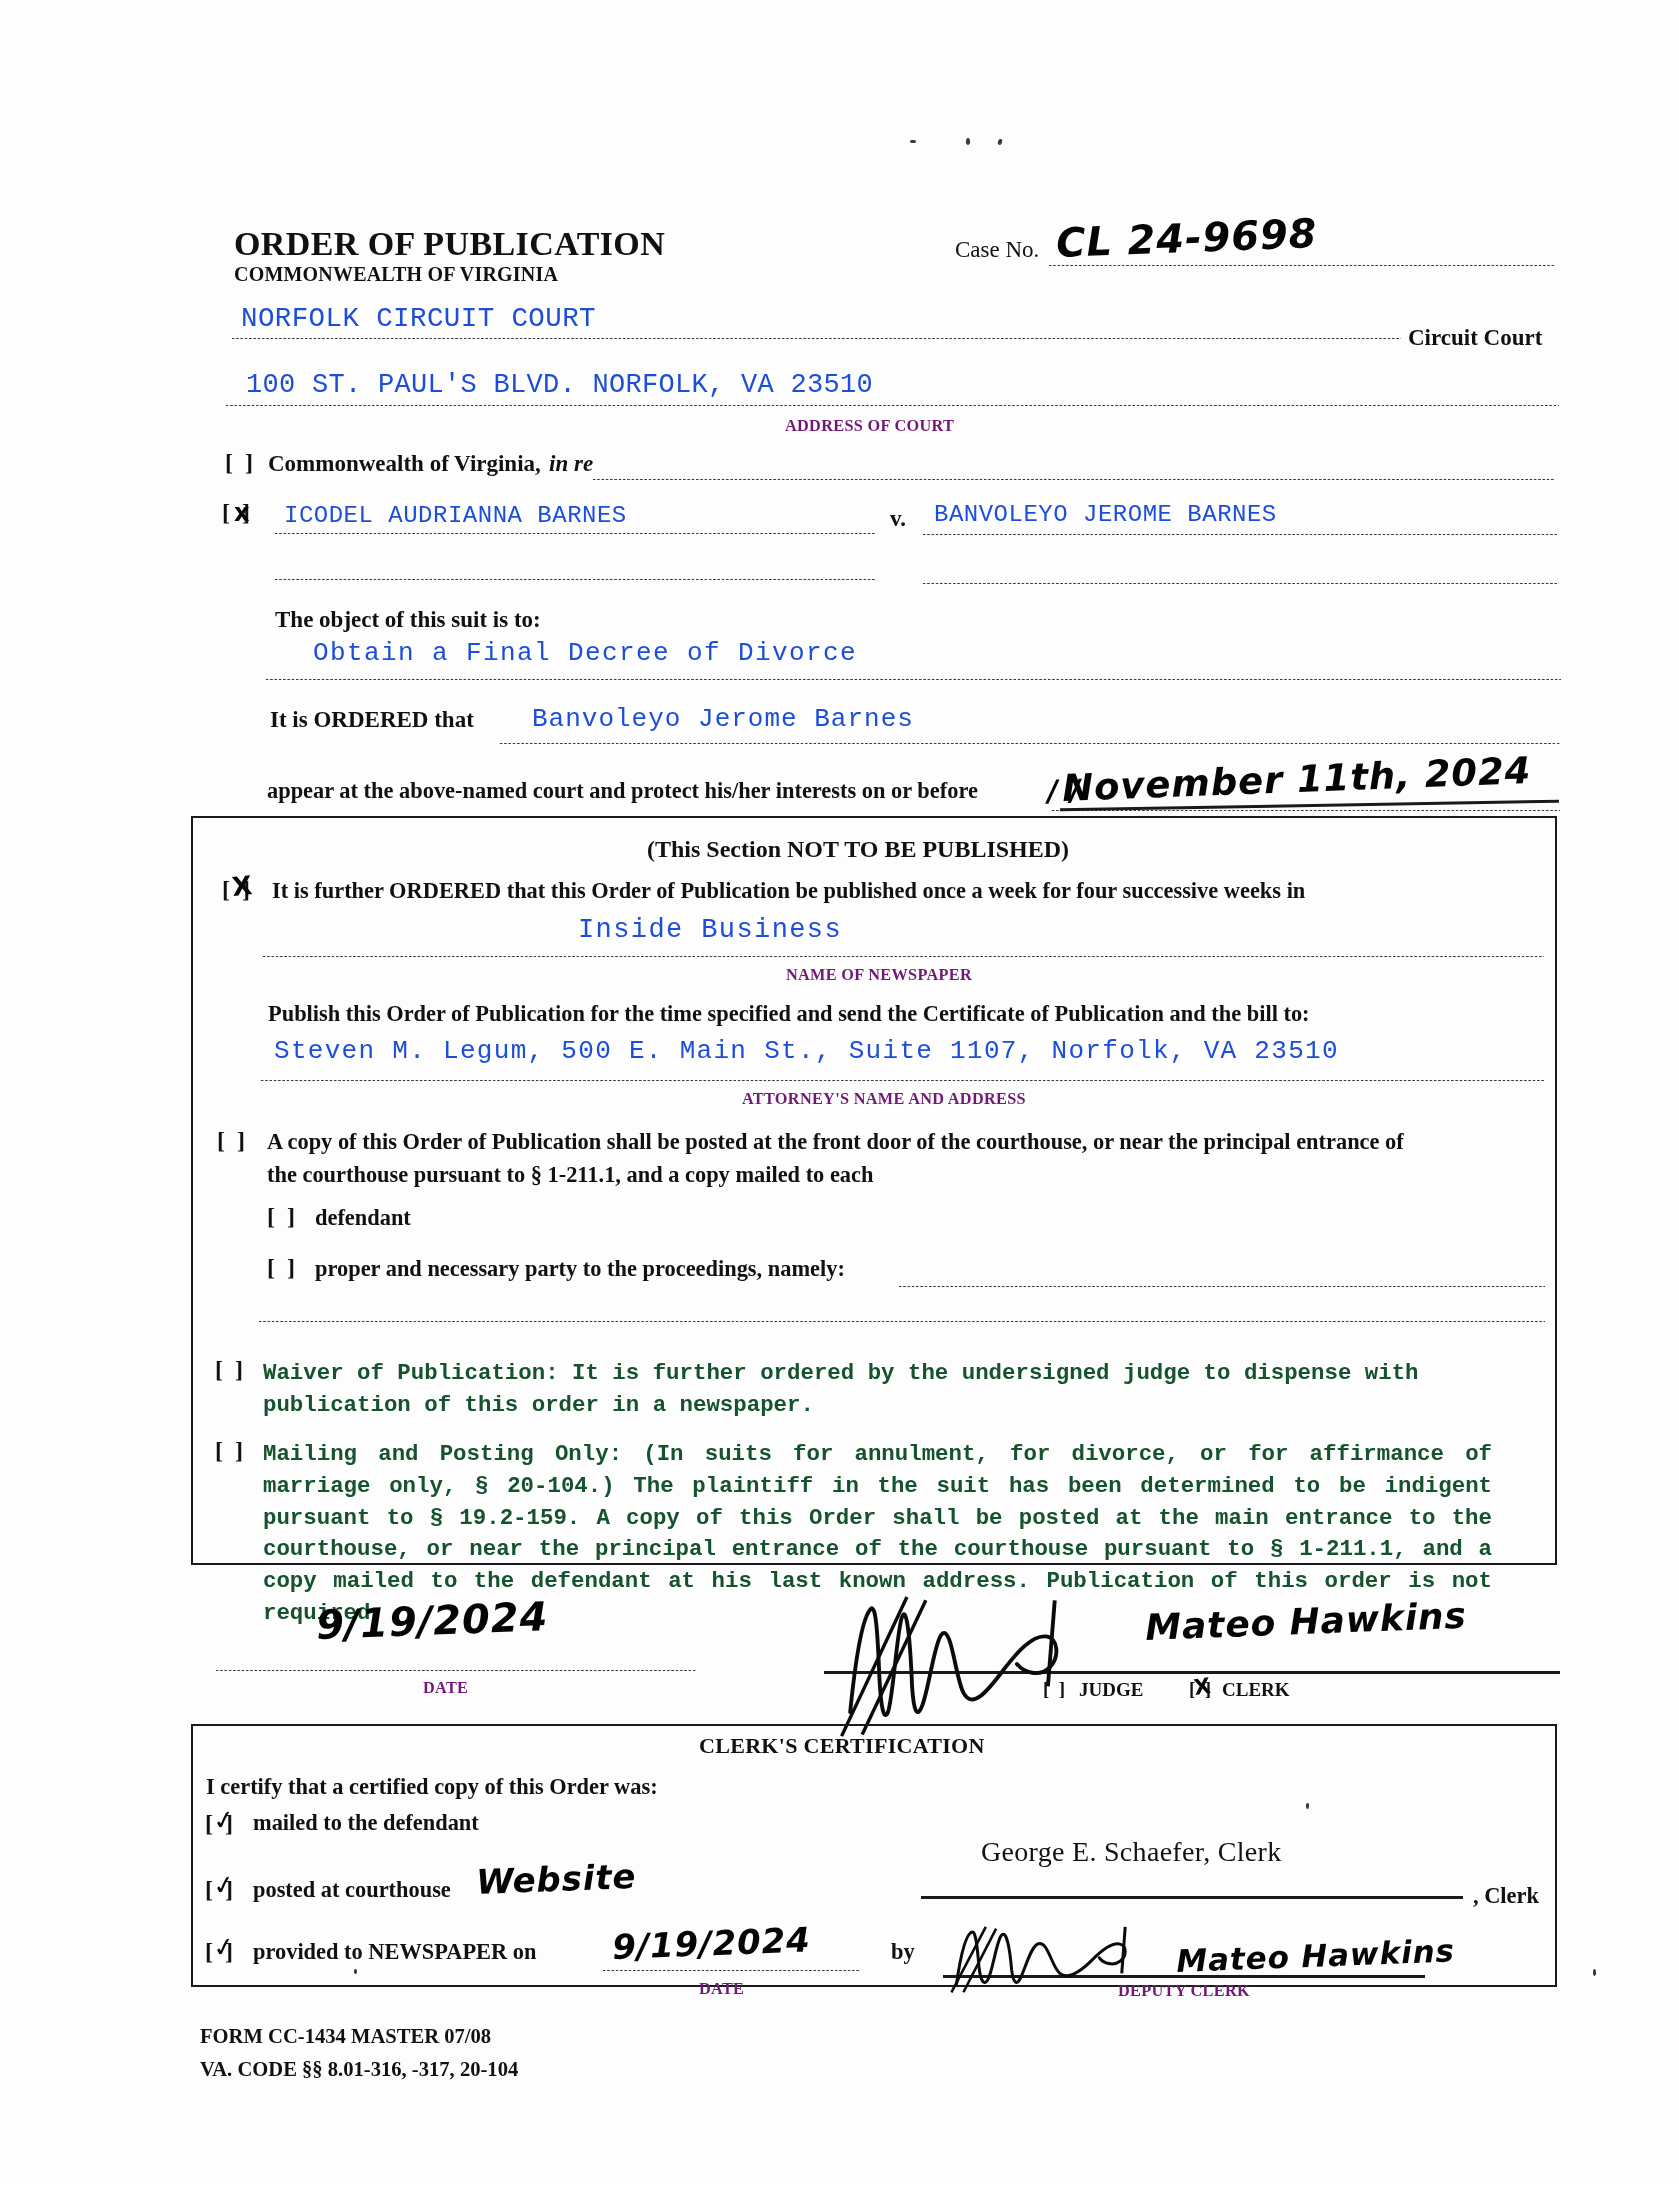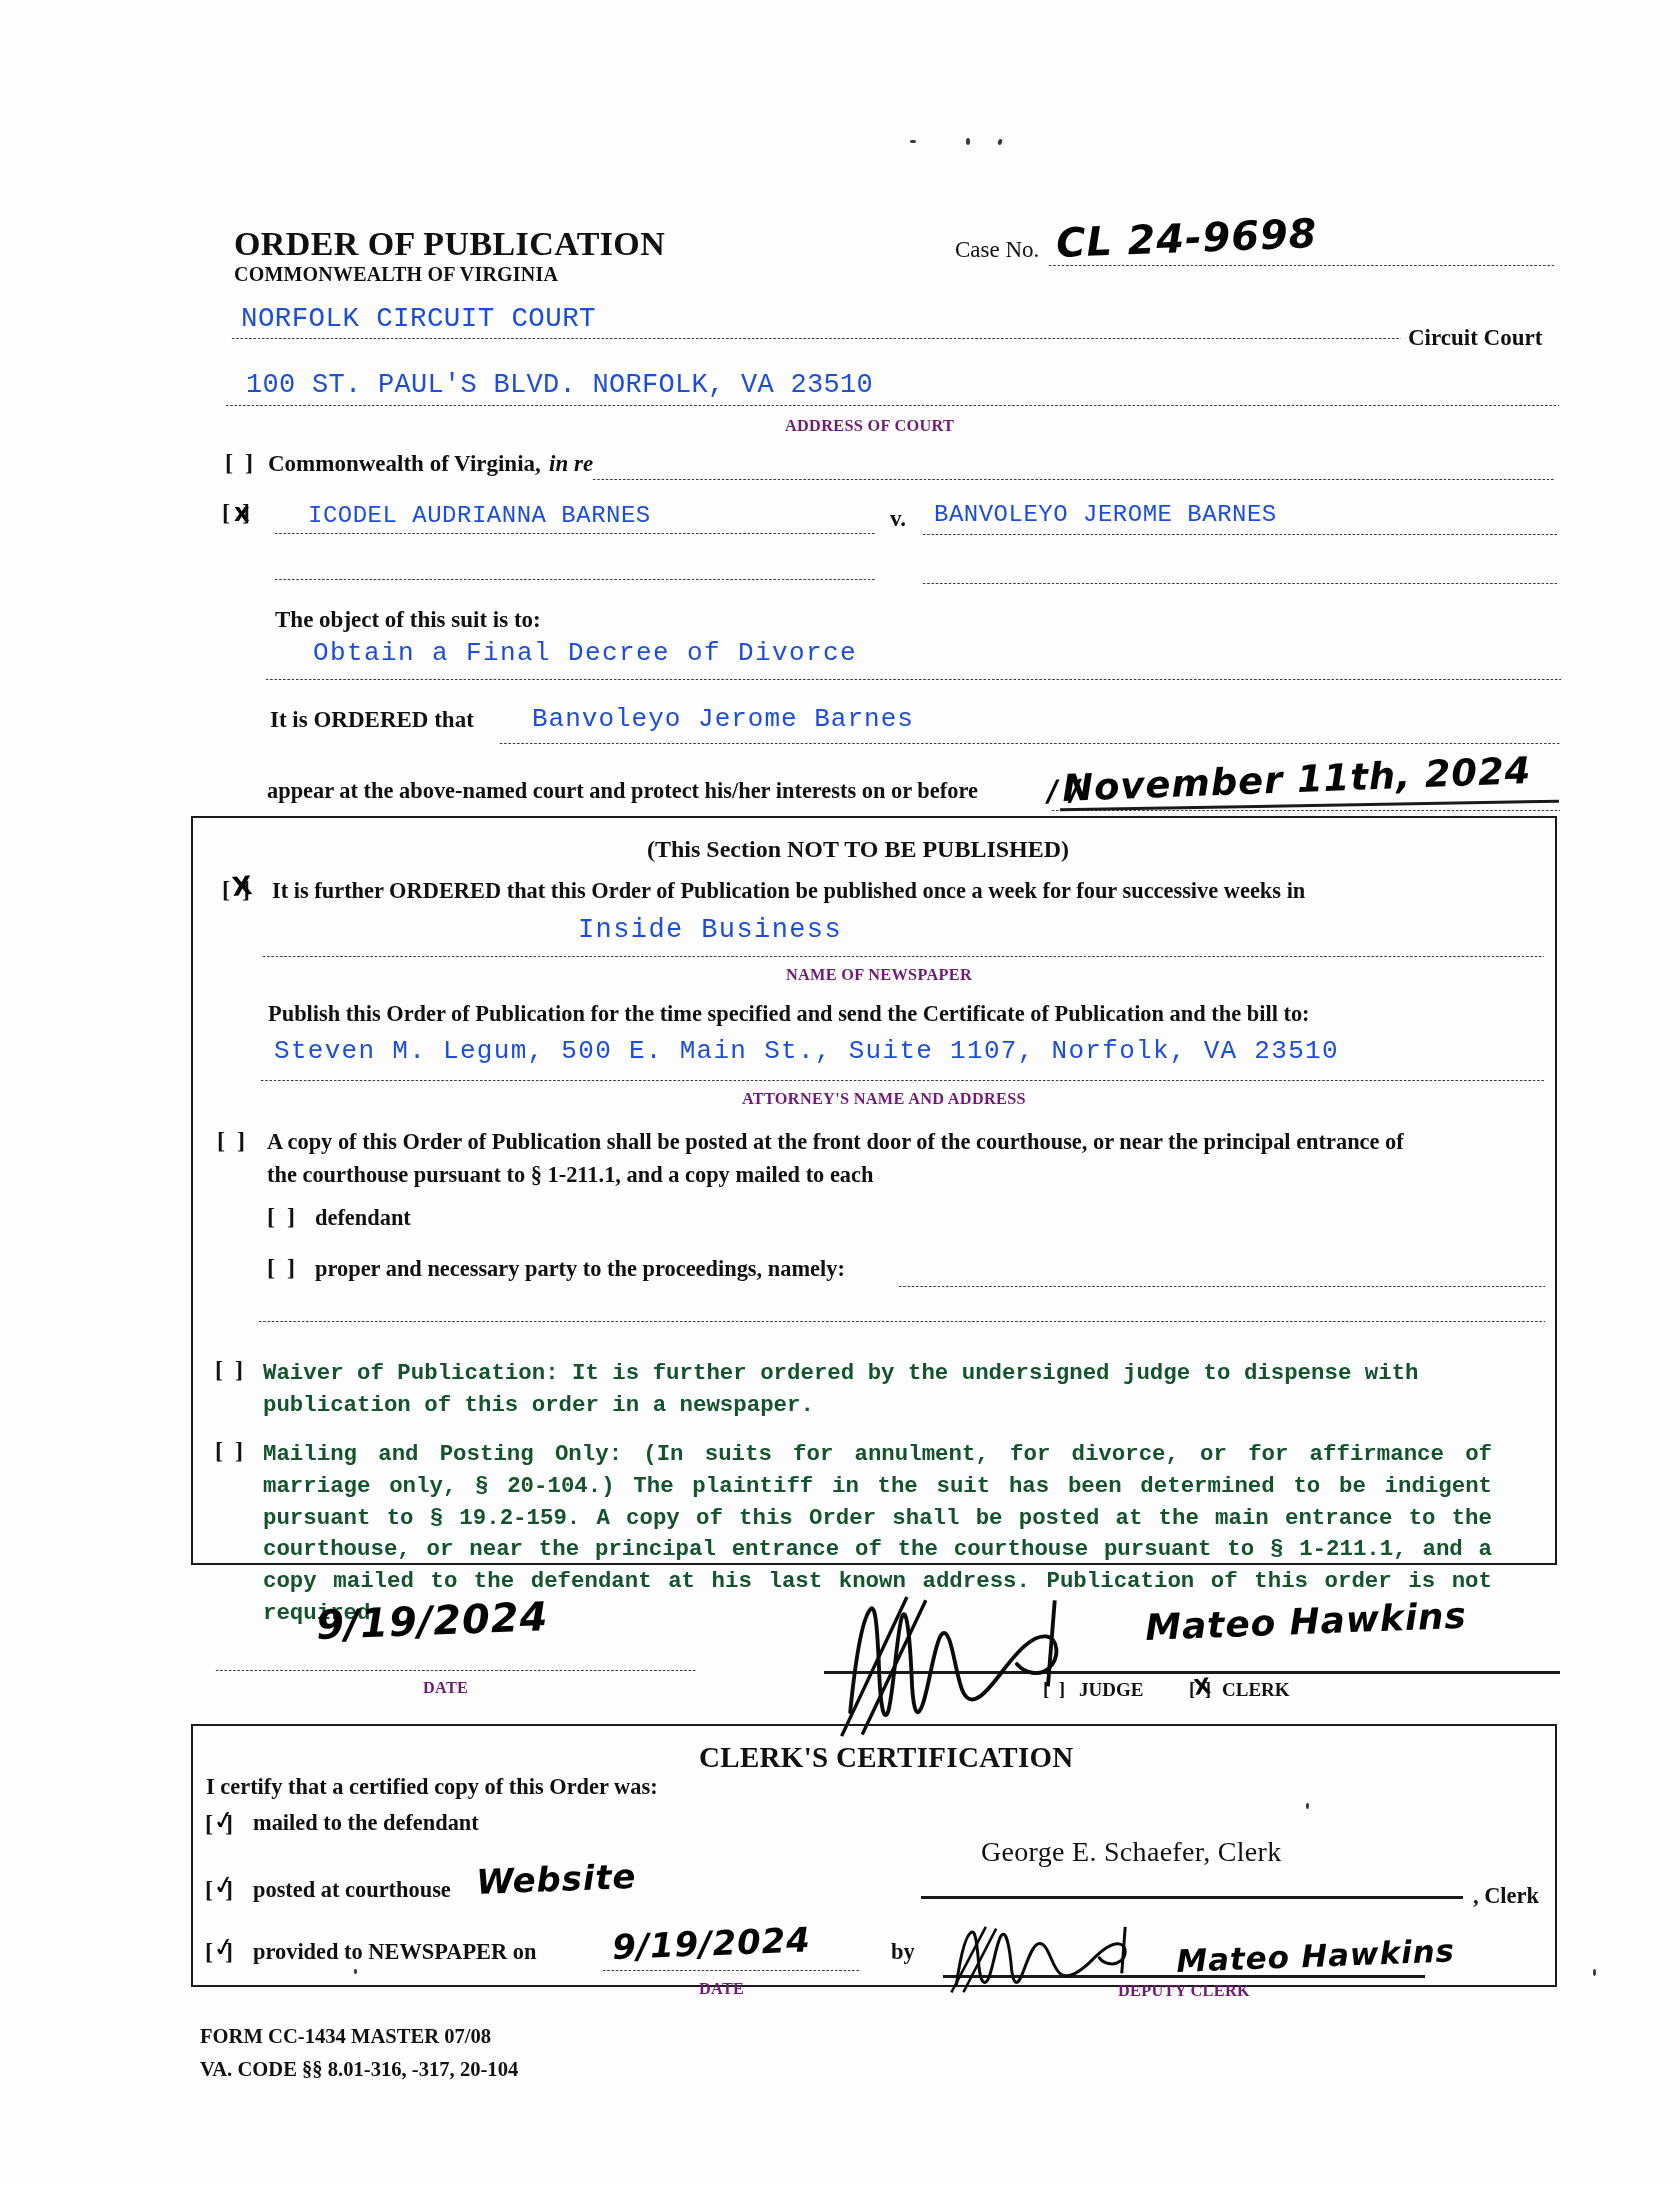--- a/index.html
+++ b/index.html
@@ -136,21 +136,21 @@
   <div class="dotline" style="left:225px;top:404px;width:1334px;"></div>
   <div class="caption" style="left:785px;top:416px;">ADDRESS OF COURT</div>
 
   <div class="cbox" style="left:225px;top:449px;font-size:24px;">[&nbsp;&nbsp;]</div>
   <div class="t serif bold" style="left:268px;top:451px;font-size:23px;">Commonwealth of Virginia,</div>
   <div class="t serif bold ital" style="left:549px;top:451px;font-size:23px;">in re</div>
   <div class="dotline" style="left:592px;top:478px;width:962px;"></div>
 
   <div class="cbox" style="left:222px;top:499px;font-size:24px;">[&nbsp;&nbsp;]</div>
   <div class="cmark" style="left:234px;top:499px;font-size:24px;">x</div>
-  <div class="t typed" style="left:284px;top:502px;font-size:24px;letter-spacing:0.5px;margin-left:24px;">ICODEL AUDRIANNA BARNES</div>
+  <div class="t typed" style="left:284px;top:502px;font-size:24px;letter-spacing:0.5px;">ICODEL AUDRIANNA BARNES</div>
   <div class="dotline" style="left:274px;top:532px;width:602px;"></div>
   <div class="t serif bold" style="left:890px;top:506px;font-size:23px;">v.</div>
   <div class="t typed" style="left:934px;top:501px;font-size:24px;letter-spacing:0.5px;">BANVOLEYO JEROME BARNES</div>
   <div class="dotline" style="left:922px;top:533px;width:637px;"></div>
 
   <div class="dotline" style="left:274px;top:578px;width:602px;"></div>
   <div class="dotline" style="left:922px;top:582px;width:637px;"></div>
 
   <div class="t serif bold" style="left:275px;top:607px;font-size:23px;">The object of this suit is to:</div>
   <div class="t typed" style="left:313px;top:638px;font-size:26px;letter-spacing:1.4px;">Obtain a Final Decree of Divorce</div>
@@ -225,21 +225,21 @@
   <div class="t hand" style="left:1146px;top:1607px;font-size:36px;">Mateo Hawkins</div>
 
   <div class="cbox" style="left:1043px;top:1678px;font-size:19px;">[&nbsp;&nbsp;]</div>
   <div class="t serif bold" style="left:1079px;top:1679px;font-size:19px;">JUDGE</div>
   <div class="cbox" style="left:1189px;top:1678px;font-size:19px;">[&nbsp;&nbsp;]</div>
   <div class="cmark" style="left:1194px;top:1674px;font-size:21.5px;transform:rotate(-8deg);">X</div>
   <div class="t serif bold" style="left:1222px;top:1679px;font-size:19px;">CLERK</div>
 
   <div class="box" style="left:191px;top:1724px;width:1366px;height:263px;"></div>
 
-  <div class="t serif bold" style="left:699px;top:1733px;font-size:29px;letter-spacing:0.3px;margin-top:8px;">CLERK'S CERTIFICATION</div>
+  <div class="t serif bold" style="left:699px;top:1733px;font-size:22px;letter-spacing:0.3px;">CLERK'S CERTIFICATION</div>
 
   <div class="t serif bold" style="left:206px;top:1774px;font-size:22.4px;">I certify that a certified copy of this Order was:</div>
 
   <div class="cbox" style="left:205px;top:1810px;font-size:24px;">[&nbsp;&nbsp;]</div>
   <div class="cmark" style="left:213px;top:1805px;font-size:26px;transform:rotate(-10deg);">✓</div>
   <div class="t serif bold" style="left:253px;top:1810px;font-size:22.4px;">mailed to the defendant</div>
 
   <div class="cbox" style="left:205px;top:1876px;font-size:24px;">[&nbsp;&nbsp;]</div>
   <div class="cmark" style="left:213px;top:1870px;font-size:26px;transform:rotate(-10deg);">✓</div>
   <div class="t serif bold" style="left:253px;top:1877px;font-size:22.4px;">posted at courthouse</div>

